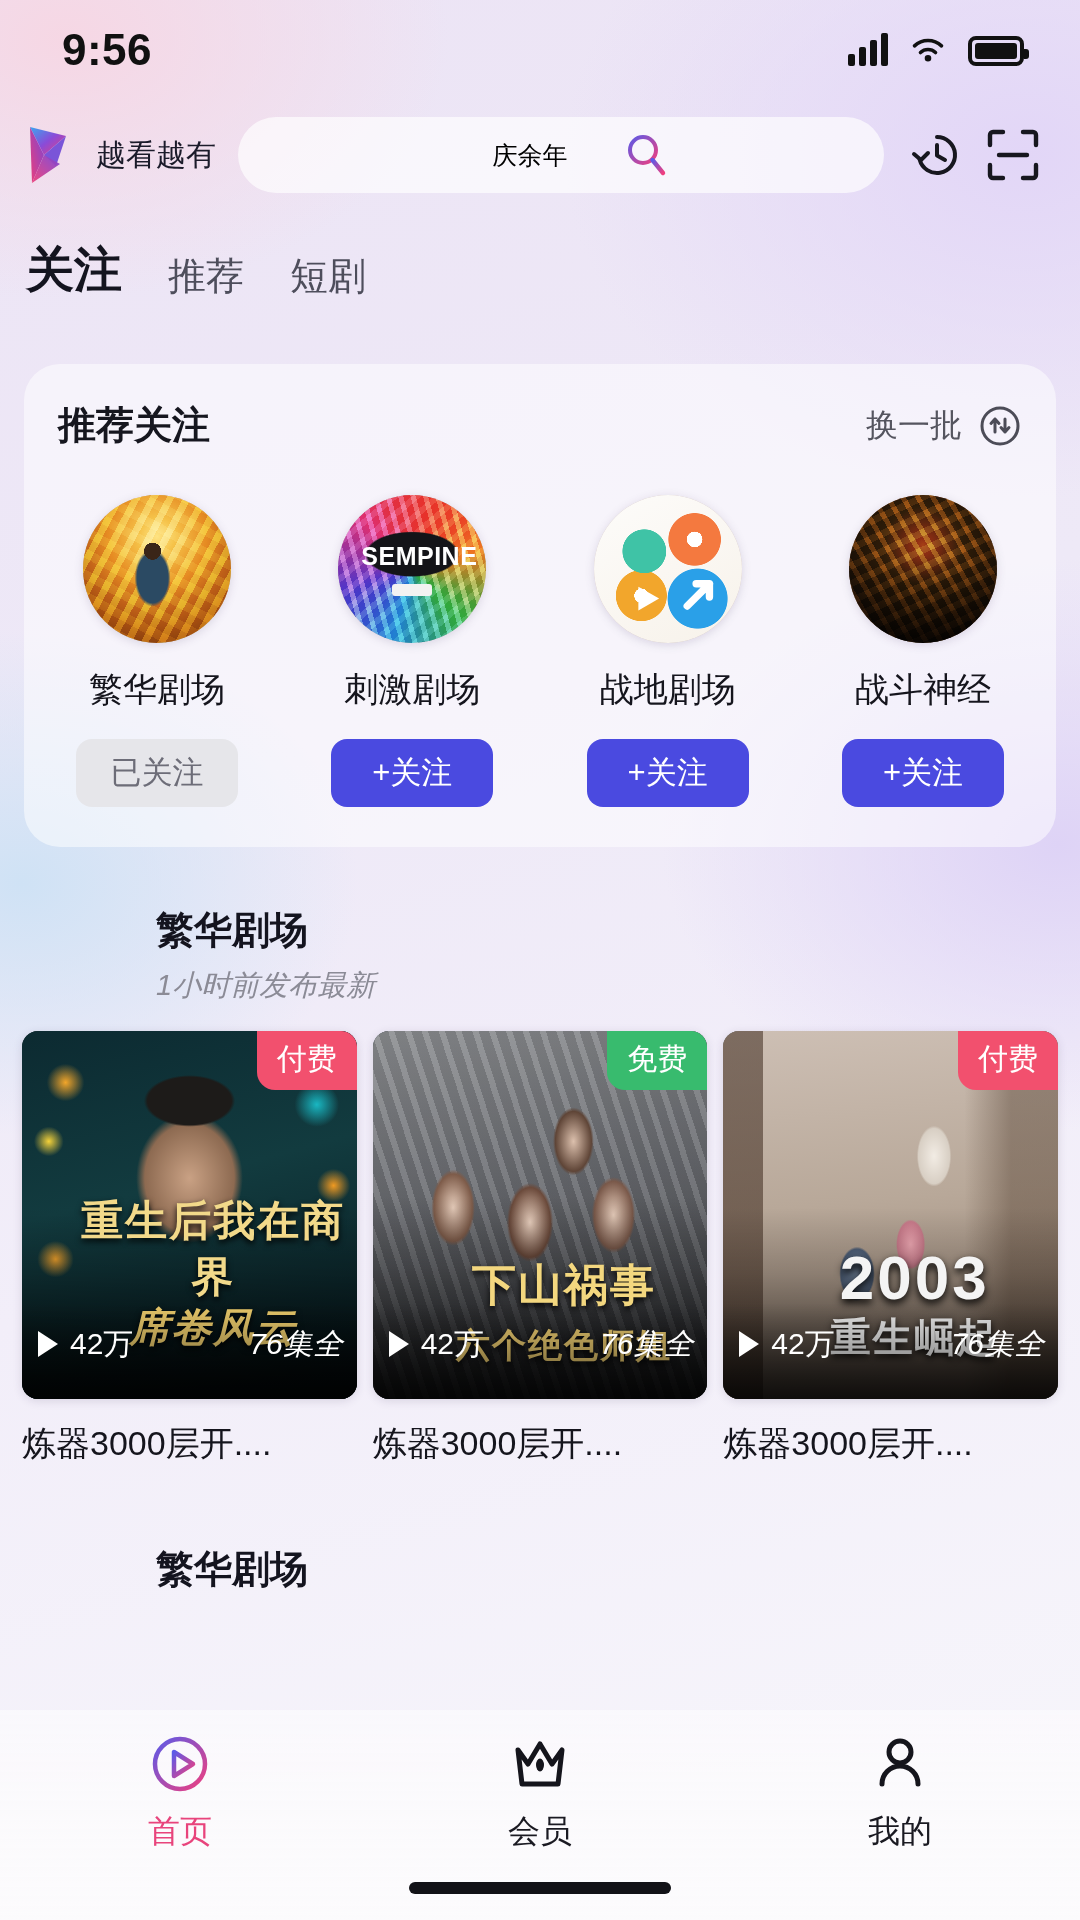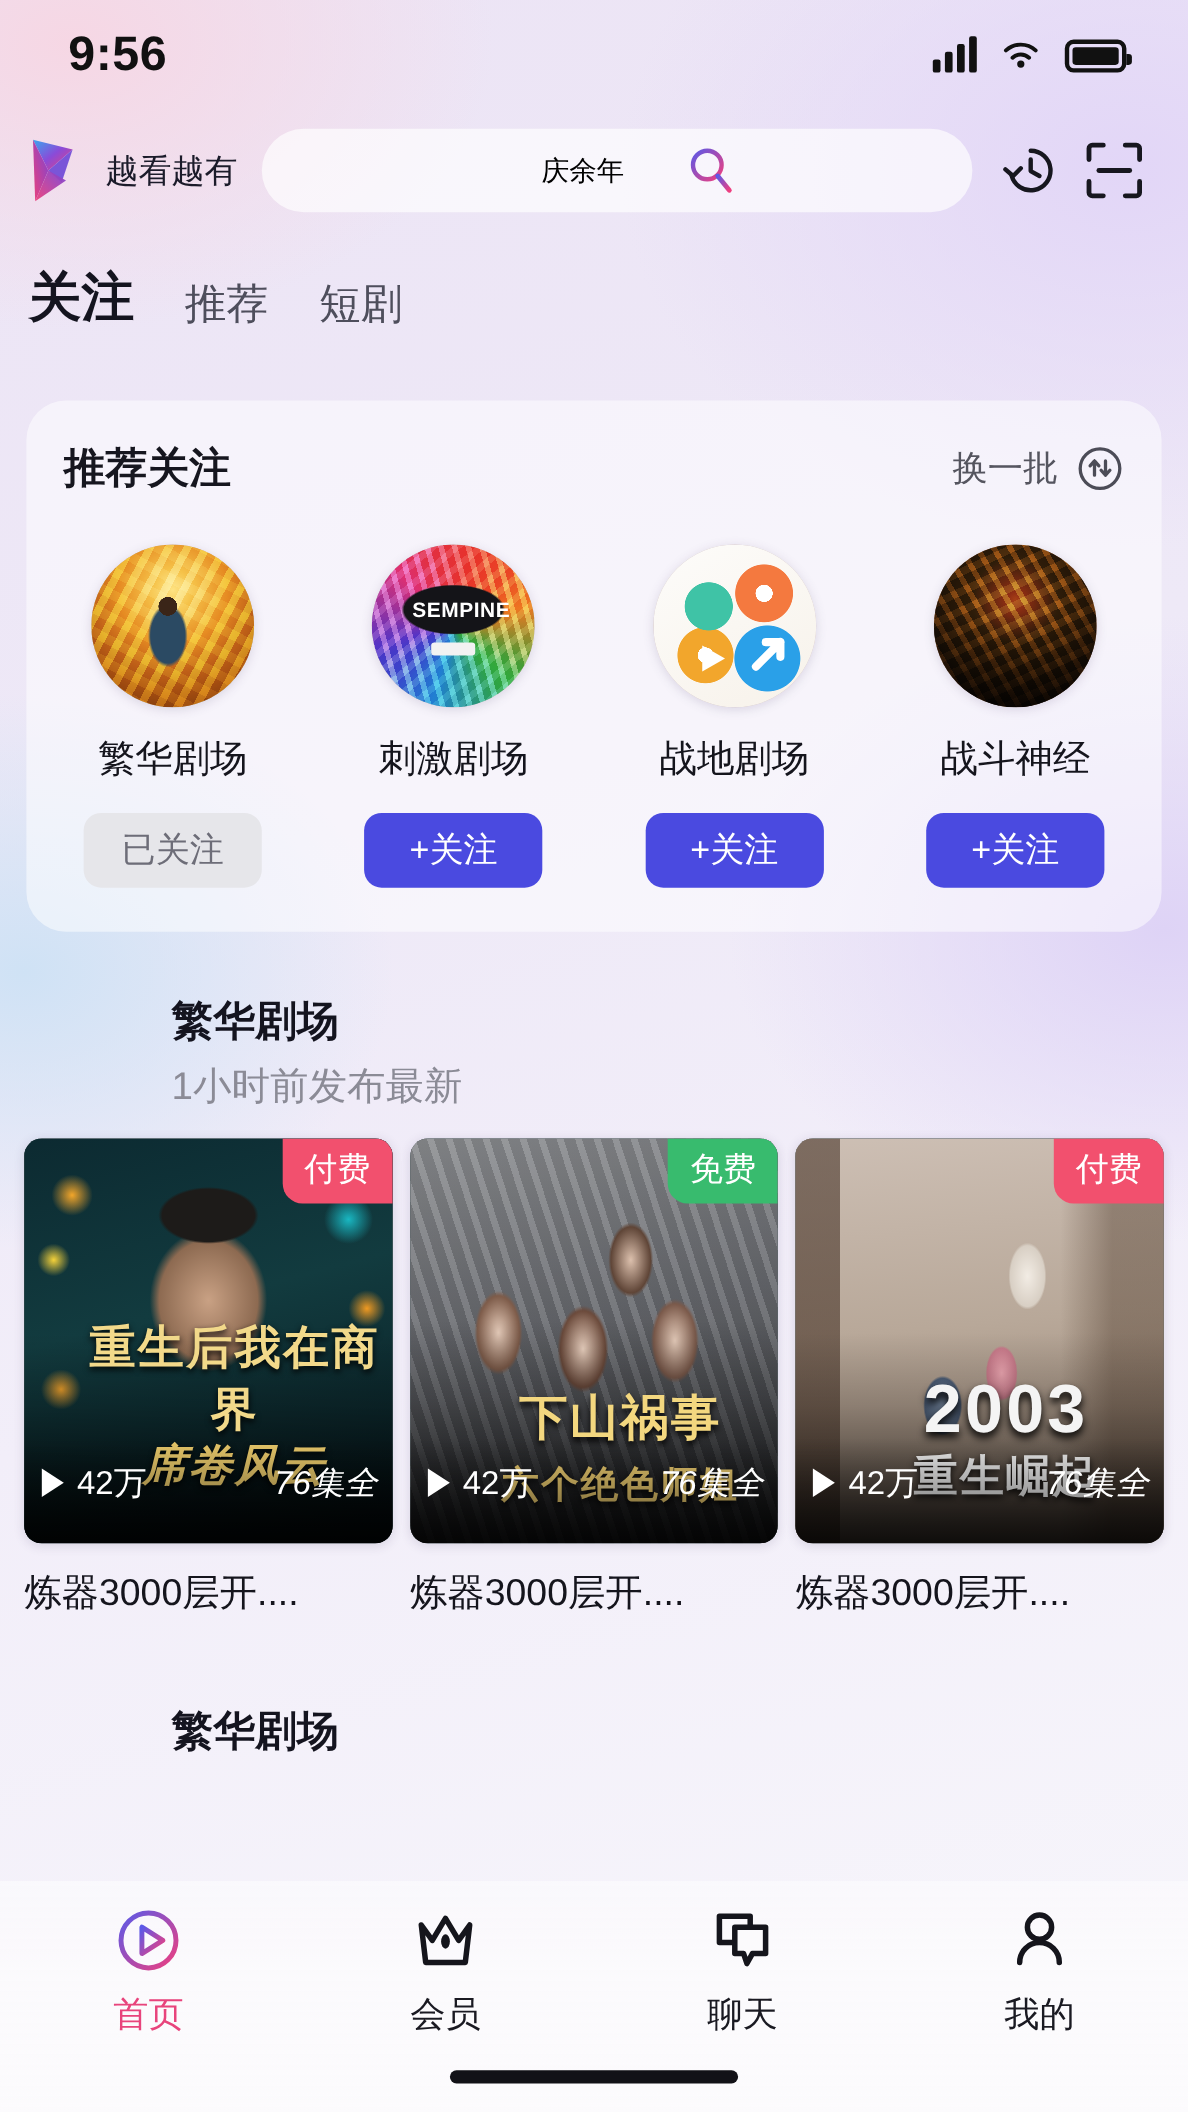--- a/index.html
+++ b/index.html
@@ -77,21 +77,21 @@
     border-radius:16px; display:flex; align-items:center; justify-content:center;
     font-size:31px; font-weight:500; color:#fff; background:#4a4ae0; white-space:nowrap;
   }
   .followbtn.done { background:#e6e6ea; color:#6d6d78; }
 
   
   .feed-head { display:flex; align-items:center; gap:26px; padding:56px 0 0 26px; }
   .feed-av { width:104px; height:104px; border-radius:50%; overflow:hidden; position:relative; flex:0 0 auto; }
   .feed-meta { display:flex; flex-direction:column; gap:10px; }
   .feed-name { font-size:38px; font-weight:700; color:#14141f; }
-  .feed-sub { font-size:35px; color:#8b8b96; }
+  .feed-sub { font-size:29px; color:#8b8b96;font-style:italic; }
 
   #thumbs { display:flex; gap:16px; padding:24px 22px 0 22px; }
   .thumb-col { width:336px; }
   .thumb {
     width:100%; height:368px; border-radius:16px; overflow:hidden; position:relative;
     background:#233; box-shadow:0 2px 10px rgba(60,50,90,.15);
   }
   .thumb .img { position:absolute; inset:0; }
   .badge {
     position:absolute; top:0; right:0; padding:8px 20px 10px 20px;
@@ -248,21 +248,21 @@
 
       <div class="rec-item">
         <div class="avatar">
           <div class="av-in" style="background:
               conic-gradient(from 15deg,#ef5a4c,#f3a13c,#58c46e,#3ba7e0,#8a5fd8,#e8569e,#ef5a4c);"></div>
           <div class="av-in" style="background:
               repeating-linear-gradient(75deg,rgba(255,255,255,.32) 0 5px,rgba(0,0,0,.30) 5px 12px),
               repeating-linear-gradient(-40deg,rgba(255,255,255,.16) 0 6px,rgba(0,0,0,.22) 6px 14px);
               mix-blend-mode:overlay;"></div>
           <div class="av-in" style="background:radial-gradient(ellipse 62px 30px at 50% 40%,#141418 0%,#141418 72%,rgba(20,20,24,0) 76%);"></div>
-          <div style="position:absolute;left:14px;right:0;top:41%;text-align:center;color:#fff;font-size:19px;font-weight:800;letter-spacing:.5px;transform:translateY(-50%)">SEMPINE</div>
+          <div style="position:absolute;left:14px;right:0;top:41%;text-align:center;color:#fff;font-size:25px;font-weight:800;letter-spacing:.5px;transform:translateY(-50%)">SEMPINE</div>
           <div style="position:absolute;left:50%;top:60%;transform:translateX(-50%);width:40px;height:12px;background:#f2f2f2;border-radius:3px;"></div>
         </div>
         <div class="rec-name">刺激剧场</div>
         <div class="followbtn">+关注</div>
       </div>
 
       <div class="rec-item">
         <div class="avatar">
           <div class="av-in" style="background:linear-gradient(150deg,#fdfcfa 0%,#f7f2ea 100%);"></div>
           <div class="av-in" style="background:
@@ -424,27 +424,20 @@
     </div>
 
     <div class="navitem">
       <svg width="64" height="64" viewBox="0 0 64 64">
         <path d="M10 18 L20 32 L32 12 L44 32 L54 18 L50 52 L14 52 Z" fill="none" stroke="#15151c" stroke-width="5" stroke-linejoin="round"></path>
         <ellipse cx="32" cy="33" rx="4" ry="6.5" fill="#15151c"></ellipse>
       </svg>
       <div class="navlabel">会员</div>
     </div>
 
-    <div class="navitem">
-      <svg width="64" height="64" viewBox="0 0 64 64">
-        <path d="M11 10h28v24H11z" fill="none" stroke="#15151c" stroke-width="5" stroke-linejoin="round"></path>
-        <path d="M25 20h28v24H41l-5 9-3-9h-8z" fill="#fbfafc" stroke="#15151c" stroke-width="5" stroke-linejoin="round"></path>
-      </svg>
-      <div class="navlabel">聊天</div>
-    </div>
 
     <div class="navitem">
       <svg width="64" height="64" viewBox="0 0 64 64">
         <circle cx="32" cy="20" r="11" fill="none" stroke="#15151c" stroke-width="5"></circle>
         <path d="M14 52a18 18 0 0 1 36 0" fill="none" stroke="#15151c" stroke-width="5" stroke-linecap="round"></path>
       </svg>
       <div class="navlabel">我的</div>
     </div>
 
     <div id="home-indicator"></div>

